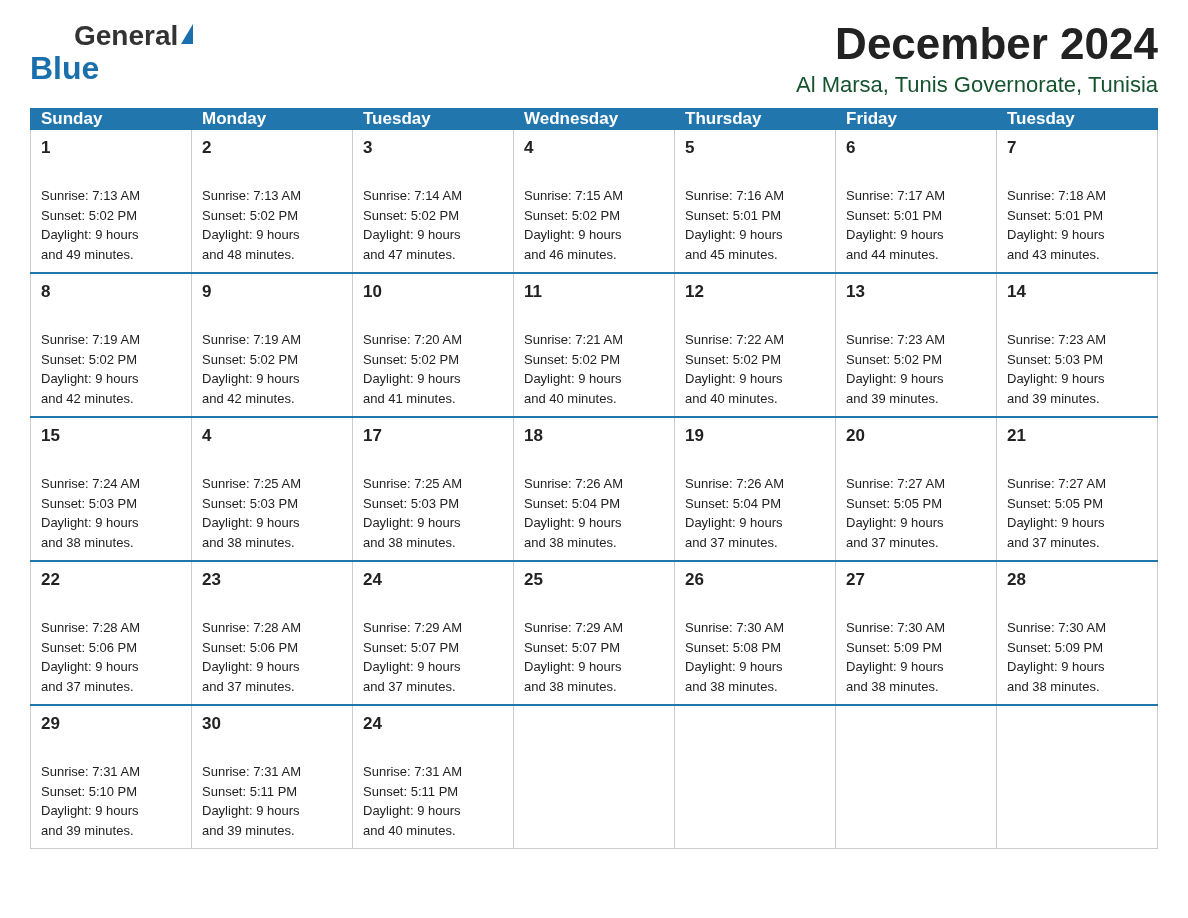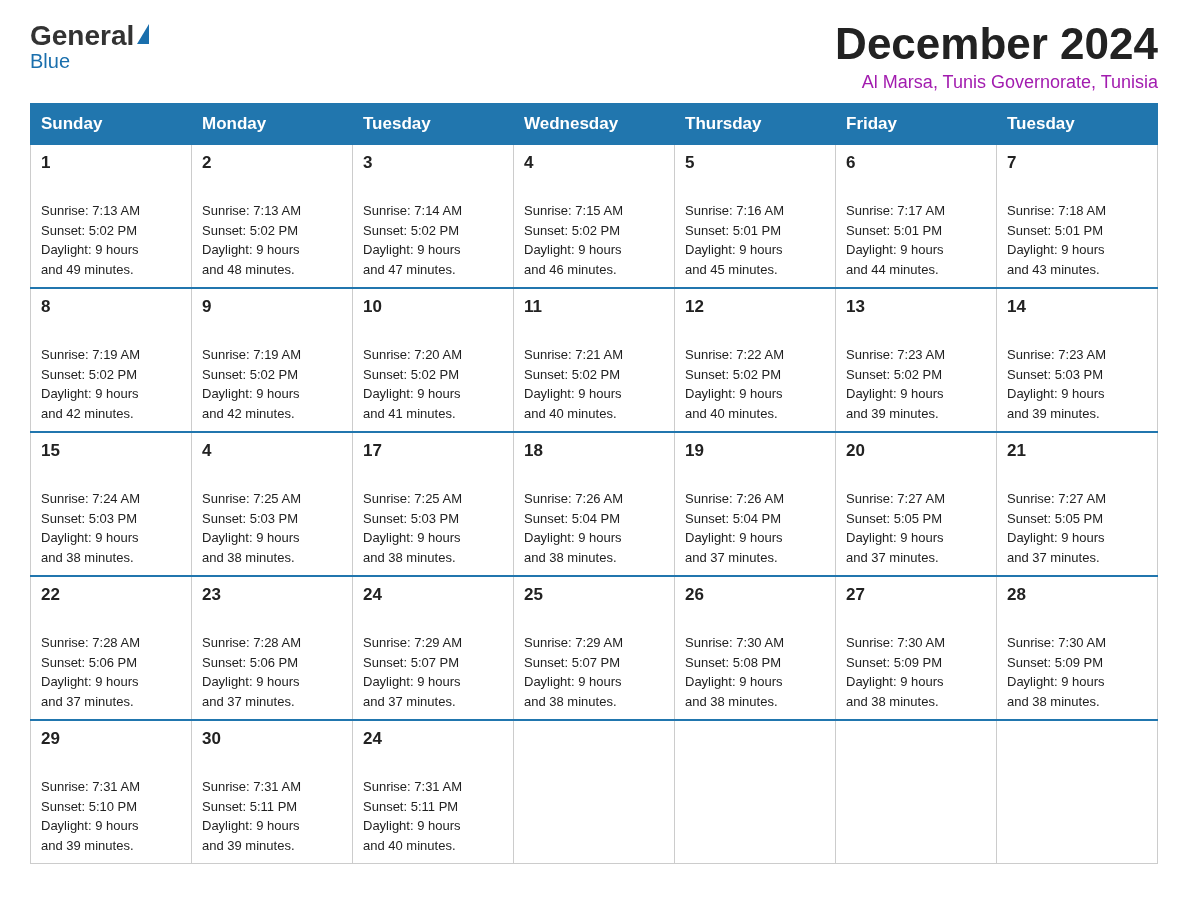--- a/index.html
+++ b/index.html
@@ -22,61 +22,62 @@
       align-items: flex-start;
     }
     .logo-top {
       display: flex;
       align-items: center;
     }
     .logo-general {
       font-size: 28px;
       font-weight: bold;
       color: #333;
+      margin-left: 44px;
     }
     .logo-triangle {
       width: 0;
       height: 0;
       border-left: 12px solid transparent;
       border-right: 0px solid transparent;
       border-bottom: 20px solid #1a6fad;
       margin-left: 3px;
       margin-top: -4px;
     }
     .logo-blue {
-      font-size: 20px;
-      font-weight: normal;
+      font-size: 32px;
+      font-weight: bold;
       color: #1a6fad;
       margin-top: -2px;
     }
     .title-block {
       text-align: right;
     }
     .month-title {
       font-size: 44px;
       font-weight: bold;
       color: #222;
       line-height: 1.1;
     }
     .location-title {
-      font-size: 18px;
-      color: #a21caf;
+      font-size: 22px;
+      color: #14532d;
       margin-top: 4px;
     }
     table {
       width: 100%;
       border-collapse: collapse;
       margin-top: 8px;
     }
     thead tr th {
       background-color: #2176ae;
       color: #fff;
       font-size: 17px;
       font-weight: bold;
-      padding: 10px 10px;
+      padding: 0 10px;
       text-align: left;
       border: 1px solid #2176ae;
     }
     tbody tr td {
       vertical-align: top;
       padding: 8px 10px;
       border: 1px solid #ccc;
       width: 14.28%;
       font-size: 13px;
       color: #222;

